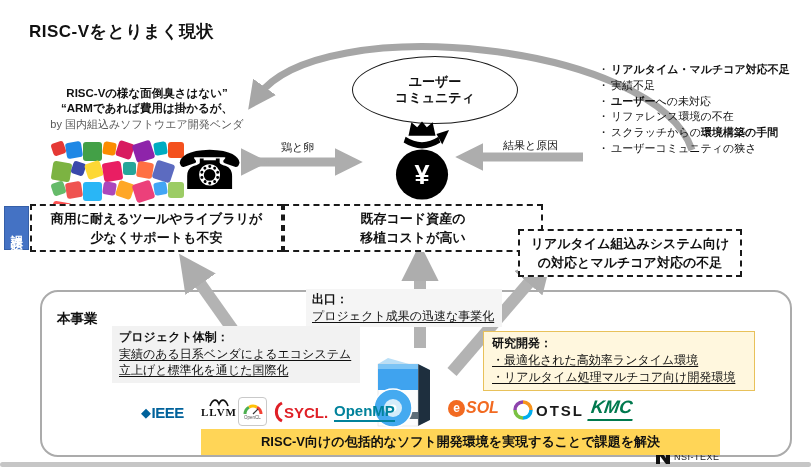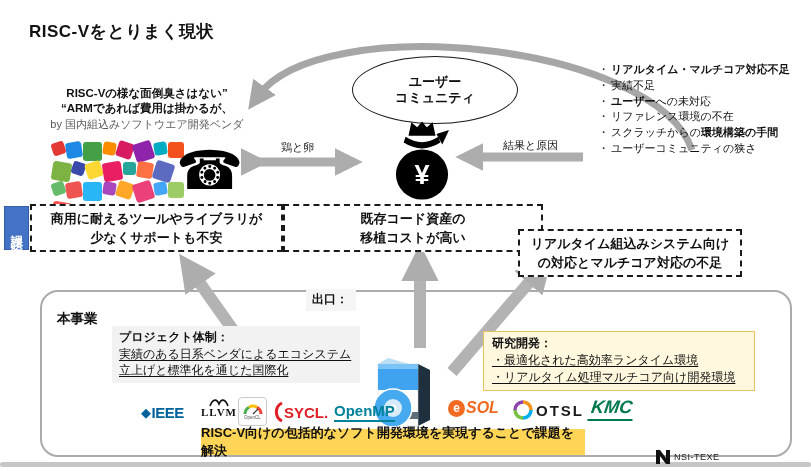--- a/index.html
+++ b/index.html
@@ -74,21 +74,21 @@
   .lg-esol .sun{width:17px;height:17px;border-radius:50%;background:#F26A21;color:#fff;
                 display:flex;align-items:center;justify-content:center;font-size:12px;margin-right:1px;}
   .lg-esol .txt{font-size:16px;font-style:italic;}
   .lg-otsl{left:513px;top:400px;font-weight:bold;font-size:15px;color:#1a1a1a;letter-spacing:2px;}
   .lg-otsl svg{margin-right:3px;}
   .lg-kmc{left:589px;top:397px;color:#00794E;font-weight:bold;font-style:italic;font-size:18px;}
   .lg-kmc .txt{transform:skewX(-8deg);border-bottom:2.5px solid #00794E;padding:0 2px 1px 2px;}
   .lg-nsitexe{left:655px;top:401px;margin-top:48px;}
   .lg-nsitexe .txt{font-size:9px;color:#222;letter-spacing:.5px;margin-left:3px;}
 
-  .banner{left:201px;top:429px;width:384px;height:26px;background:#FFD557;z-index:3;
+  .banner{left:201px;top:429px;width:519px;height:26px;background:#FFD557;z-index:3;
           display:flex;align-items:center;justify-content:center;font-size:13px;font-weight:bold;}
   .footerbar{left:0;top:462px;width:811px;height:5px;background:#C6C6C6;border-radius:3px;z-index:0;}
 </style>
 </head>
 <body>
 
 <div class="canvas">
 
   <svg class="abs arrow-layer" width="811" height="471" viewBox="0 0 811 471">
     <defs>
@@ -199,20 +199,21 @@
   <div class="abs dash-box db3">
     <div>リアルタイム組込みシステム向け</div>
     <div>の対応とマルチコア対応の不足</div>
   </div>
 
   <div class="abs bizbox"></div>
   <div class="abs bizlabel">本事業</div>
 
   <div class="abs blk exit">
     <div class="hd">出口：</div>
+    <div class="u">プロジェクト成果の迅速な事業化</div>
   </div>
 
   <div class="abs blk struct">
     <div class="hd">プロジェクト体制：</div>
     <div class="u">実績のある日系ベンダによるエコシステム</div>
     <div class="u">立上げと標準化を通じた国際化</div>
   </div>
 
   <div class="abs blk rnd">
     <div class="hd">研究開発：</div>

